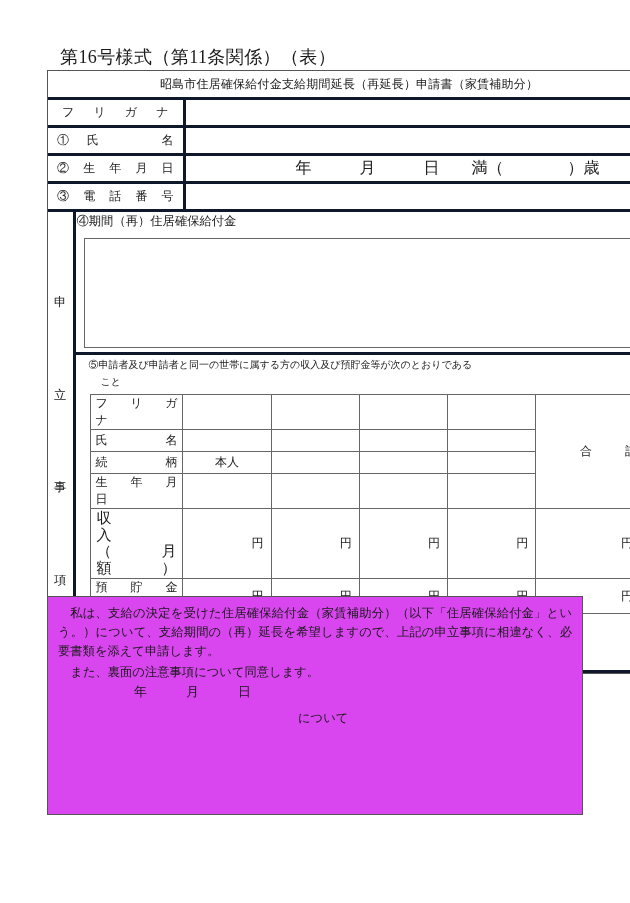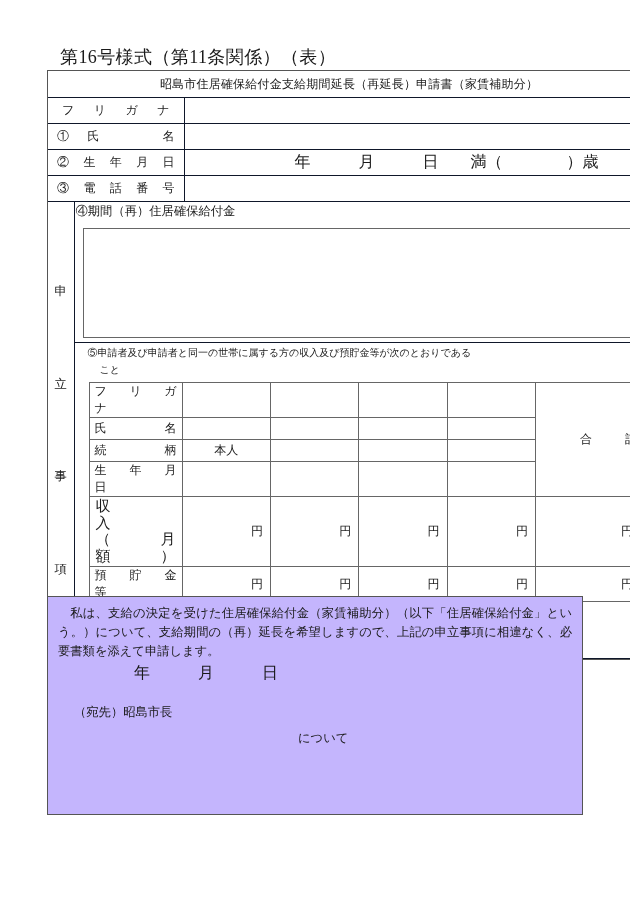--- a/index.html
+++ b/index.html
@@ -44,21 +44,21 @@
     box-sizing: border-box;
     background: #fff;
   }
 
   .tbl {
     border-collapse: collapse;
     width: 100%;
     table-layout: fixed;
   }
   .tbl td {
-    border: 1px solid #0f172a;
+    border: 3px solid #0f172a;
     vertical-align: middle;
     font-size: 12px;
     padding: 0;
   }
   .tbl td.no-left  { border-left: 0; }
   .tbl td.no-right { border-right: 0; }
   .tbl td.no-top   { border-top: 0; }
 
   .title-cell {
     text-align: center;
@@ -188,33 +188,33 @@
 
   
   .decl-block {
     position: absolute;
     left: 47px;
     top: 596px;
     width: 536px;
     height: 219px;
     border: 1px solid #555;
     box-sizing: border-box;
-    background: #c4b5fd;
+    background: #d946ef;
     padding: 7px 10px 0 10px;
   }
   .decl-p {
     font-size: 12.3px;
     line-height: 1.56;
     margin: 0;
     text-indent: 1em;
     text-align: justify;
   }
   .decl-p + .decl-p { margin-top: 1px; }
   .date-line {
-    font-size: 16px;
+    font-size: 13px;
     margin: 1px 0 0 0;
     padding-left: 76px;
     white-space: pre;
   }
   .addressee {
     font-size: 12.3px;
     margin: 20px 0 0 0;
     padding-left: 16px;
   }
   .applicant {
@@ -380,18 +380,18 @@
             <span class="nhang">年金等も合算する。</span>
           </div>
         </td>
       </tr>
     </tbody>
       </table>
   </div>
 
   <div class="decl-block">
     <p class="decl-p">私は、支給の決定を受けた住居確保給付金（家賃補助分）（以下「住居確保給付金」という。）について、支給期間の（再）延長を希望しますので、上記の申立事項に相違なく、必要書類を添えて申請します。</p>
+    <p class="decl-p">また、裏面の注意事項について同意します。</p>
     <div class="date-line">年　　　月　　　日</div>
-    <div class="addressee">（宛先）昭島市長</div>
     <div class="applicant">について</div>
   </div>
 
 </div>
 
 </body></html>

